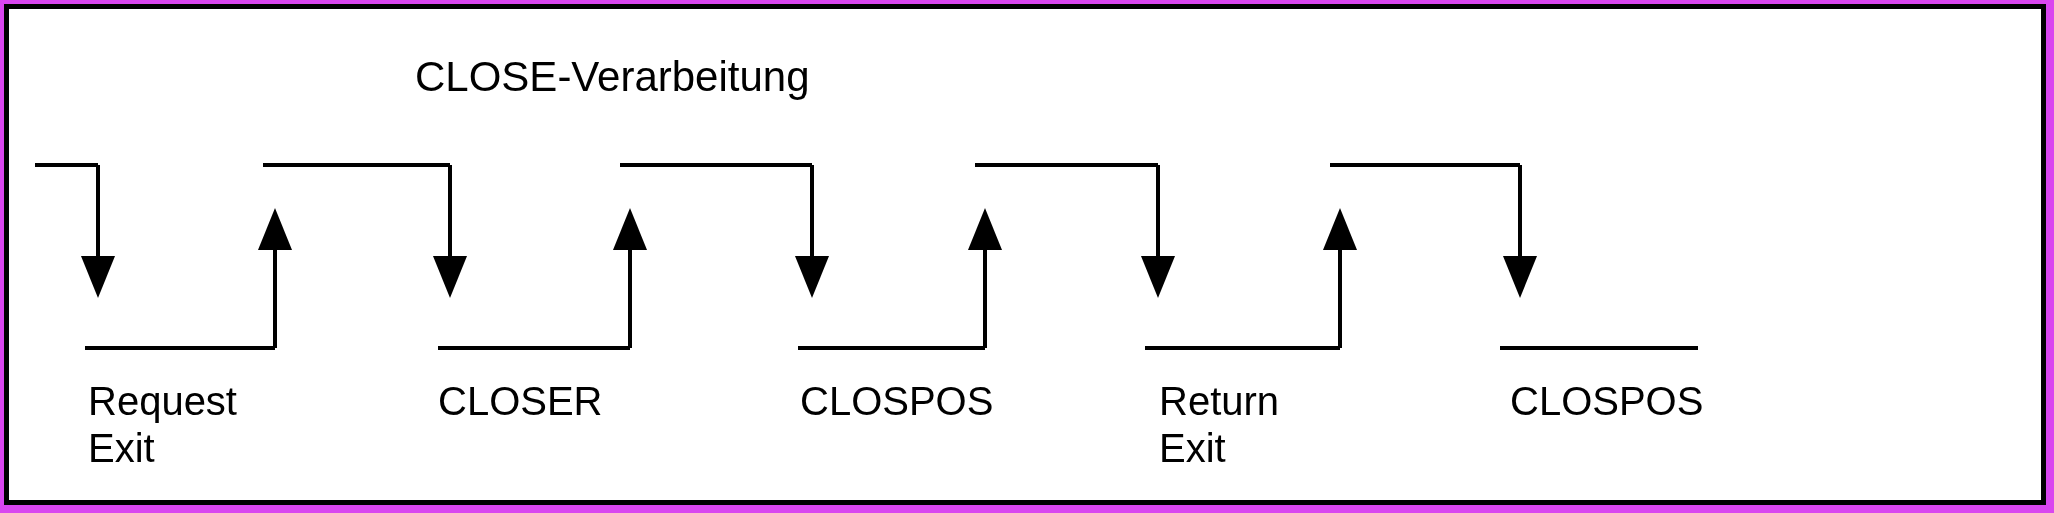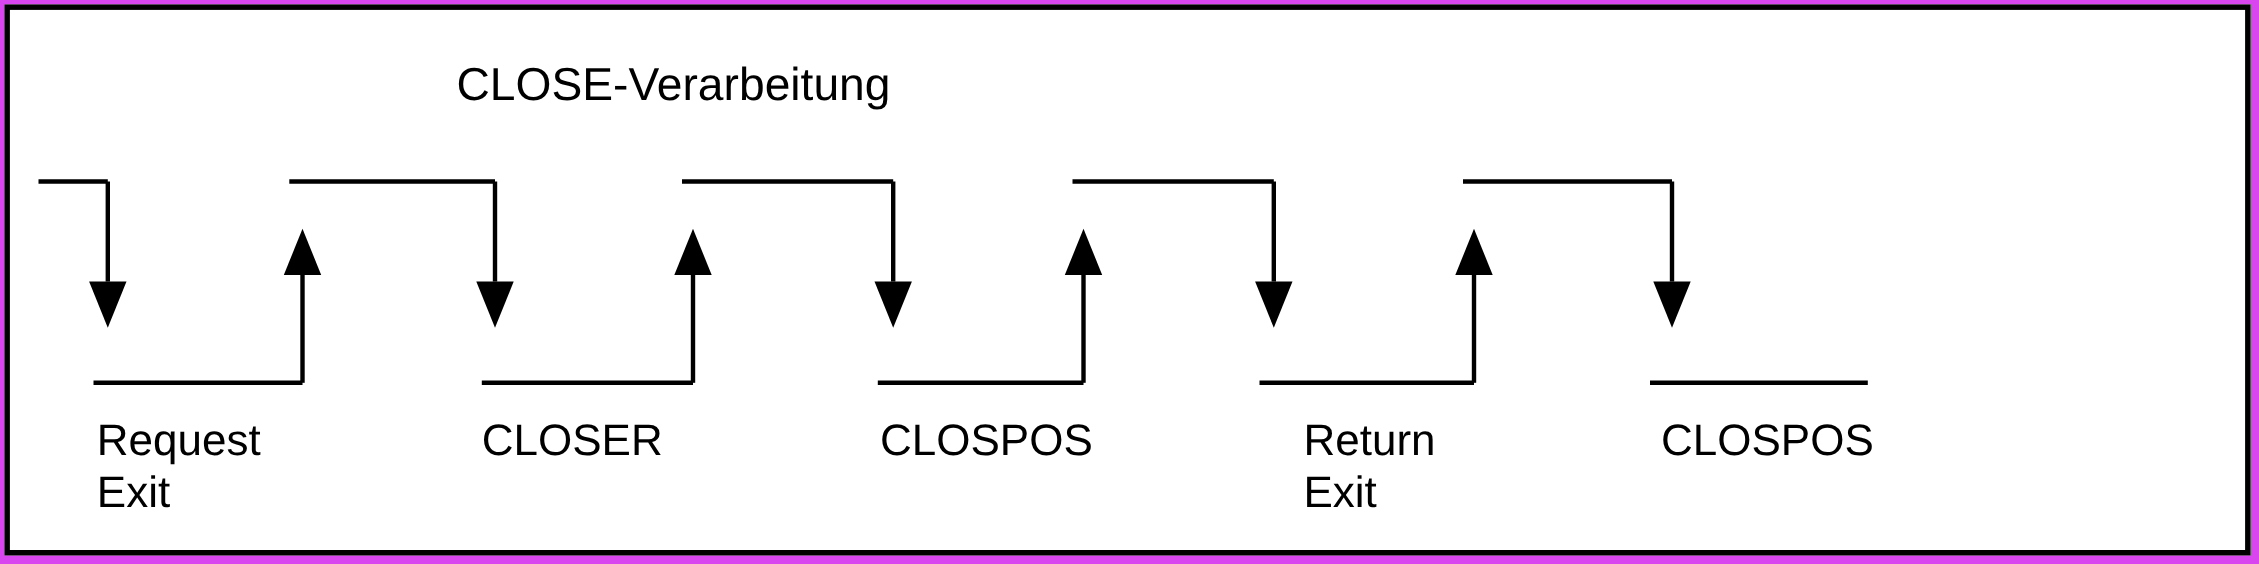--- a/index.html
+++ b/index.html
@@ -92,18 +92,18 @@
       <line x1="1500" y1="348" x2="1698" y2="348" stroke="#000000" stroke-width="4" stroke-linecap="butt"></line>
     </svg>
 
   <div class="diagram-title">CLOSE-Verarbeitung</div>
 
   <div id="labels-layer">
       <div class="station-label" style="left: 88px; top: 378px;">Request
 Exit</div>
       <div class="station-label" style="left: 438px; top: 378px;">CLOSER</div>
       <div class="station-label" style="left: 800px; top: 378px;">CLOSPOS</div>
-      <div class="station-label" style="left: 1185px; top: 378px;">Return
+      <div class="station-label" style="left: 1159px; top: 378px;">Return
 Exit</div>
       <div class="station-label" style="left: 1510px; top: 378px;">CLOSPOS</div>
     </div>
 
 </div>
 
 </body></html>

